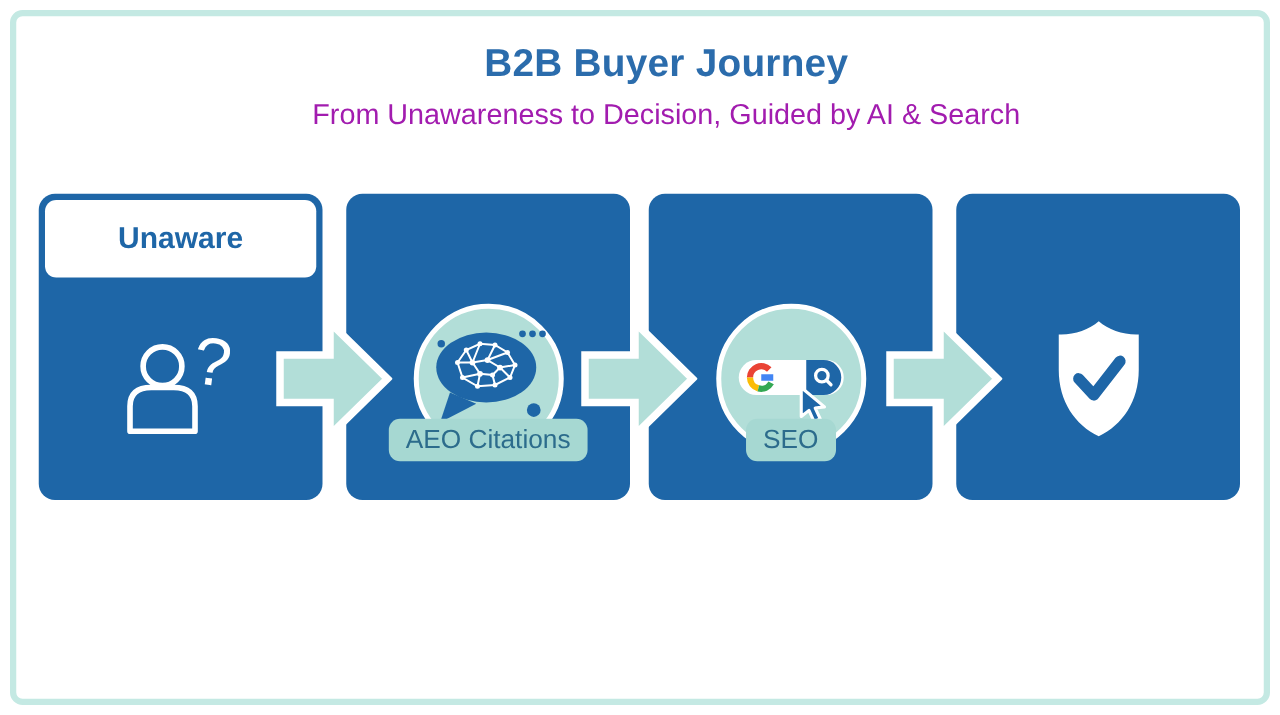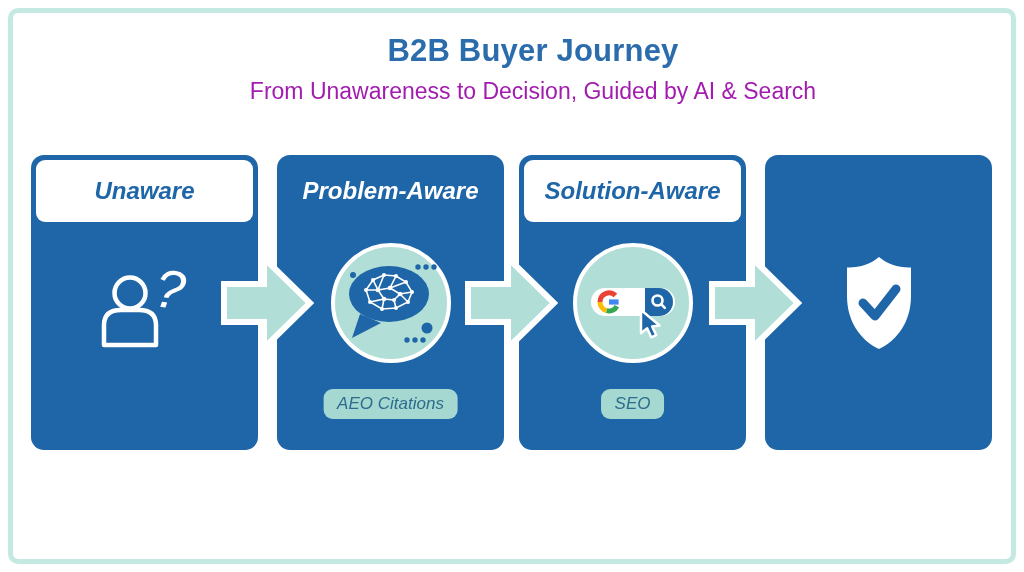--- a/index.html
+++ b/index.html
@@ -12,41 +12,41 @@
     border:5px solid #c4e9e3;border-radius:10px;pointer-events:none;
   }
   .header{position:absolute;top:33px;left:0;width:100%;text-align:center;margin-left:21px;}
   .title{
     margin:0;font-size:31px;font-weight:600;color:#2b6cac;letter-spacing:.2px;
   }
   .subtitle{
     margin:9px 0 0 0;font-size:23px;font-weight:400;color:#a21caf;
   }
   .card{
-    position:absolute;top:155px;height:295px;width:227px;
-    background:#1e66a7;border-radius:13px;font-style:italic;
+    position:absolute;top:155px;height:245px;width:227px;
+    background:#1e66a7;border-radius:13px;
   }
   .card.c1{left:31px;}
   .card.c2{left:277px;}
   .card.c3{left:519px;}
   .card.c4{left:765px;}
   .band{
     position:absolute;left:5px;right:5px;top:5px;height:62px;
     background:#ffffff;border-radius:9px;
     display:flex;align-items:center;justify-content:center;
     color:#1e66a7;font-size:24px;font-weight:700;
   }
   .band.plain{background:transparent;color:#ffffff;}
   .icon-wrap{
     position:absolute;left:50%;top:148px;transform:translate(-50%,-50%);
     line-height:0;
   }
   .badge{
     position:absolute;left:50%;bottom:31px;transform:translateX(-50%);
-    background:#a6d8d2;color:#2c6c8c;font-size:17px;font-weight:500;
+    background:#a6d8d2;color:#2c6c8c;font-size:21px;font-weight:500;
     padding:5px 14px;border-radius:9px;white-space:nowrap;
   }
   .arrow{
     position:absolute;top:250px;width:94px;height:106px;line-height:0;z-index:5;
   }
   .arrow.a1{left:220px;}
   .arrow.a2{left:464px;}
   .arrow.a3{left:708px;}
 </style>
 </head>
@@ -65,21 +65,20 @@
     <div class="icon-wrap">
       <svg width="110" height="104" viewBox="0 0 110 104">
         <circle cx="40" cy="42" r="15.5" fill="none" stroke="#ffffff" stroke-width="4.5"></circle>
         <path d="M14,94 V74 Q14,59 31,59 H49 Q66,59 66,74 V94 Z" fill="none" stroke="#ffffff" stroke-width="4.5" stroke-linejoin="round"></path>
         <text x="80" y="57" text-anchor="middle" font-size="54" font-weight="500" fill="#ffffff" transform="rotate(8 80 38)" font-family="Liberation Sans, sans-serif">?</text>
       </svg>
     </div>
   </div>
 
   <div class="card c2">
-    <div class="band plain">Problem-Aware</div>
     <div class="icon-wrap">
       <svg width="130" height="130" viewBox="0 0 130 130">
         <circle cx="65" cy="65" r="58" fill="#b2ded8" stroke="#ffffff" stroke-width="4"></circle>
         <ellipse cx="63" cy="56" rx="40" ry="28" fill="#1e66a7"></ellipse>
         <path d="M34,76 L26,100 L55,85 Z" fill="#1e66a7"></path>
         <g stroke="#ffffff" stroke-width="1.6" fill="none">
           <path d="M40,52 L47,42 L58,37 L70,38 L80,44 L86,54 L82,64 L70,70 L56,71 L44,64 Z"></path>
           <path d="M40,52 L52,52 L47,42 M52,52 L58,37 M52,52 L58,61 L56,71 M58,61 L68,62 L70,70 M68,62 L74,56 L86,54 M74,56 L64,50 L70,38 M64,50 L52,52 M64,50 L80,44 M58,61 L44,64 M74,56 L82,64"></path>
         </g>
         <g fill="#ffffff">
@@ -108,21 +107,20 @@
           <circle cx="81" cy="102" r="2.7"></circle>
             <circle cx="89" cy="102" r="2.7"></circle>
             <circle cx="97" cy="102" r="2.7"></circle>
         </g>
       </svg>
     </div>
     <div class="badge">AEO Citations</div>
   </div>
 
   <div class="card c3">
-    <div class="band">Solution-Aware</div>
     <div class="icon-wrap">
       <svg width="130" height="130" viewBox="0 0 130 130">
         <circle cx="65" cy="65" r="58" fill="#b2ded8" stroke="#ffffff" stroke-width="4"></circle>
         <rect x="23" y="50" width="84" height="28" rx="14" fill="#ffffff"></rect>
         <path d="M77,50 h14 a14,14 0 0 1 0,28 h-14 z" fill="#1e66a7"></path>
         <g>
           <circle cx="89.5" cy="62.5" r="5" fill="none" stroke="#ffffff" stroke-width="2.6"></circle>
           <line x1="93.2" y1="66.2" x2="96.8" y2="69.8" stroke="#ffffff" stroke-width="2.6" stroke-linecap="round"></line>
         </g>
         <g transform="translate(41,64)" fill="none" stroke-width="5">

